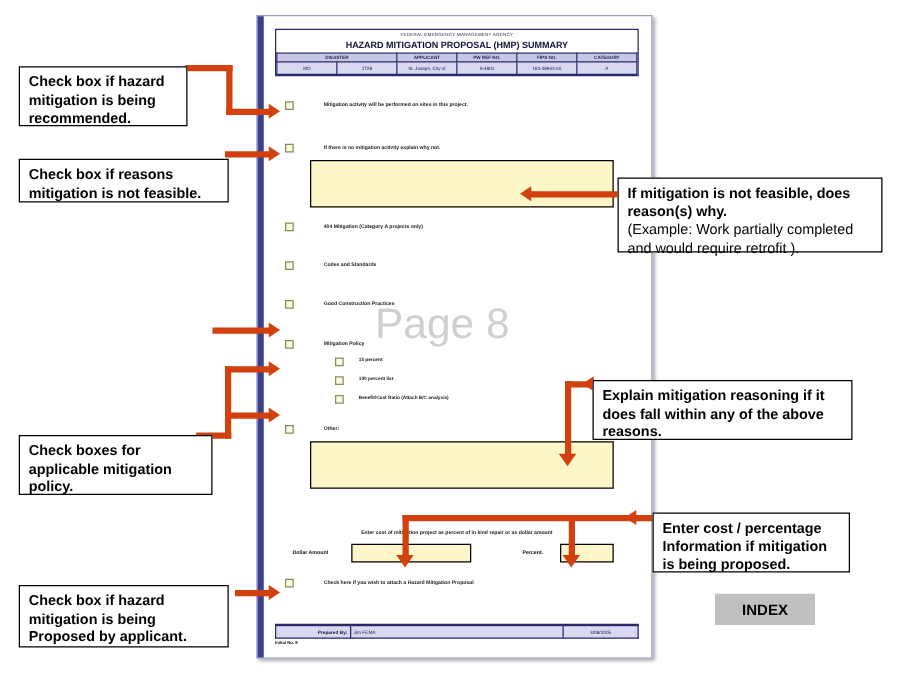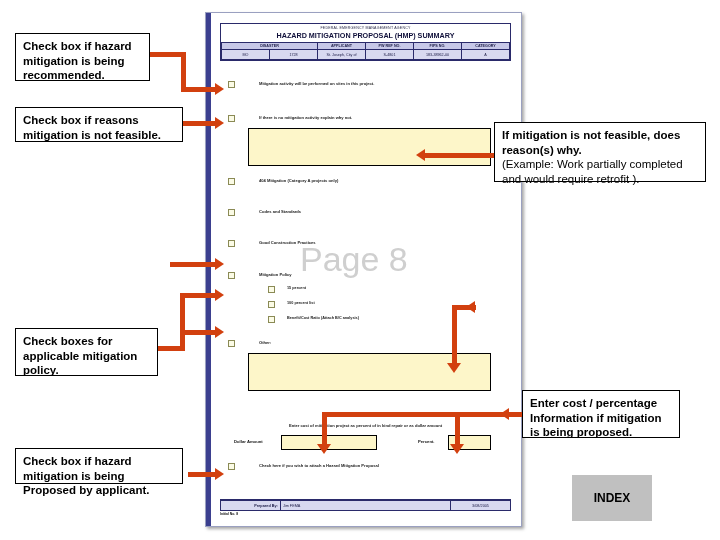--- a/index.html
+++ b/index.html
@@ -16,20 +16,21 @@
     position:absolute;
     background:#ffffff;
     border:1px solid #000000;
     box-sizing:border-box;
     font-weight:bold;
     font-size:11.5px;
     line-height:14.5px;
     color:#000000;
     padding:5px 6px 5px 7px;
     z-index:40;
+    margin-top:20px;
   }
   .callout .reg{font-weight:normal;}
 
   
   .conn{position:absolute;background:#D2400F;z-index:35;}
   .arrow-r{
     position:absolute;width:0;height:0;
     border-top:6px solid transparent;
     border-bottom:6px solid transparent;
     border-left:9px solid #D2400F;
@@ -133,21 +134,21 @@
   
   .watermark{
     position:absolute;left:300px;top:240px;
     font-size:34px;color:#cfcfcf;font-weight:normal;
     z-index:25;pointer-events:none;
     font-family:"Liberation Sans", sans-serif;
   }
 
   
   .index-btn{
-    position:absolute;left:572px;top:475px;width:80px;height:46px;
+    position:absolute;left:572px;top:475px;width:80px;height:25px;
     background:#c0c0c0;border:none;
     font-weight:bold;font-size:12px;color:#000;
     display:flex;align-items:center;justify-content:center;
     z-index:45;
   }
 </style>
 </head>
 <body>
 
 <div class="root">
@@ -298,29 +299,30 @@
   <div class="conn" style="left:322px;top:412px;width:5px;height:34px;"></div>
   <div class="arrow-d" style="left:317px;top:444px;"></div>
   <div class="conn" style="left:455px;top:412px;width:5px;height:34px;"></div>
   <div class="arrow-d" style="left:450px;top:444px;"></div>
 
   <div class="callout" style="left:15px;top:33px;width:135px;height:48px;">Check box if hazard mitigation  is being recommended.</div>
 
   <div class="callout" style="left:15px;top:107px;width:168px;height:35px;">Check box if reasons mitigation is not feasible.</div>
 
 
-  <div class="callout" style="left:15px;top:328px;width:143px;height:48px;">Check boxes for applicable mitigation policy.</div>
-
-  <div class="callout" style="left:15px;top:448px;width:168px;height:36px;">Check box if hazard mitigation is being Proposed by applicant.</div>
+  <div class="callout" style="left:15px;top:328px;width:155px;height:48px;">Check boxes for applicable mitigation policy.</div>
+
+  <div class="callout" style="left:15px;top:448px;width:168px;height:50px;">Check box if hazard mitigation is being Proposed by applicant.</div>
 
   <div class="callout" style="left:494px;top:122px;width:212px;height:60px;">
     <div>If mitigation is not feasible, does reason(s) why.</div>
     <div class="reg">(Example:  Work partially completed and would require retrofit ).</div>
   </div>
 
+  <div class="callout" style="left:474px;top:284px;width:208px;height:48px;">Explain mitigation reasoning if it does fall within any of the above reasons.</div>
 
   <div class="callout" style="left:522px;top:390px;width:158px;height:48px;">Enter cost / percentage Information if mitigation is being proposed.</div>
 
   <div class="index-btn">
     <span>INDEX</span>
   </div>
 
 </div>
 
 </body></html>

